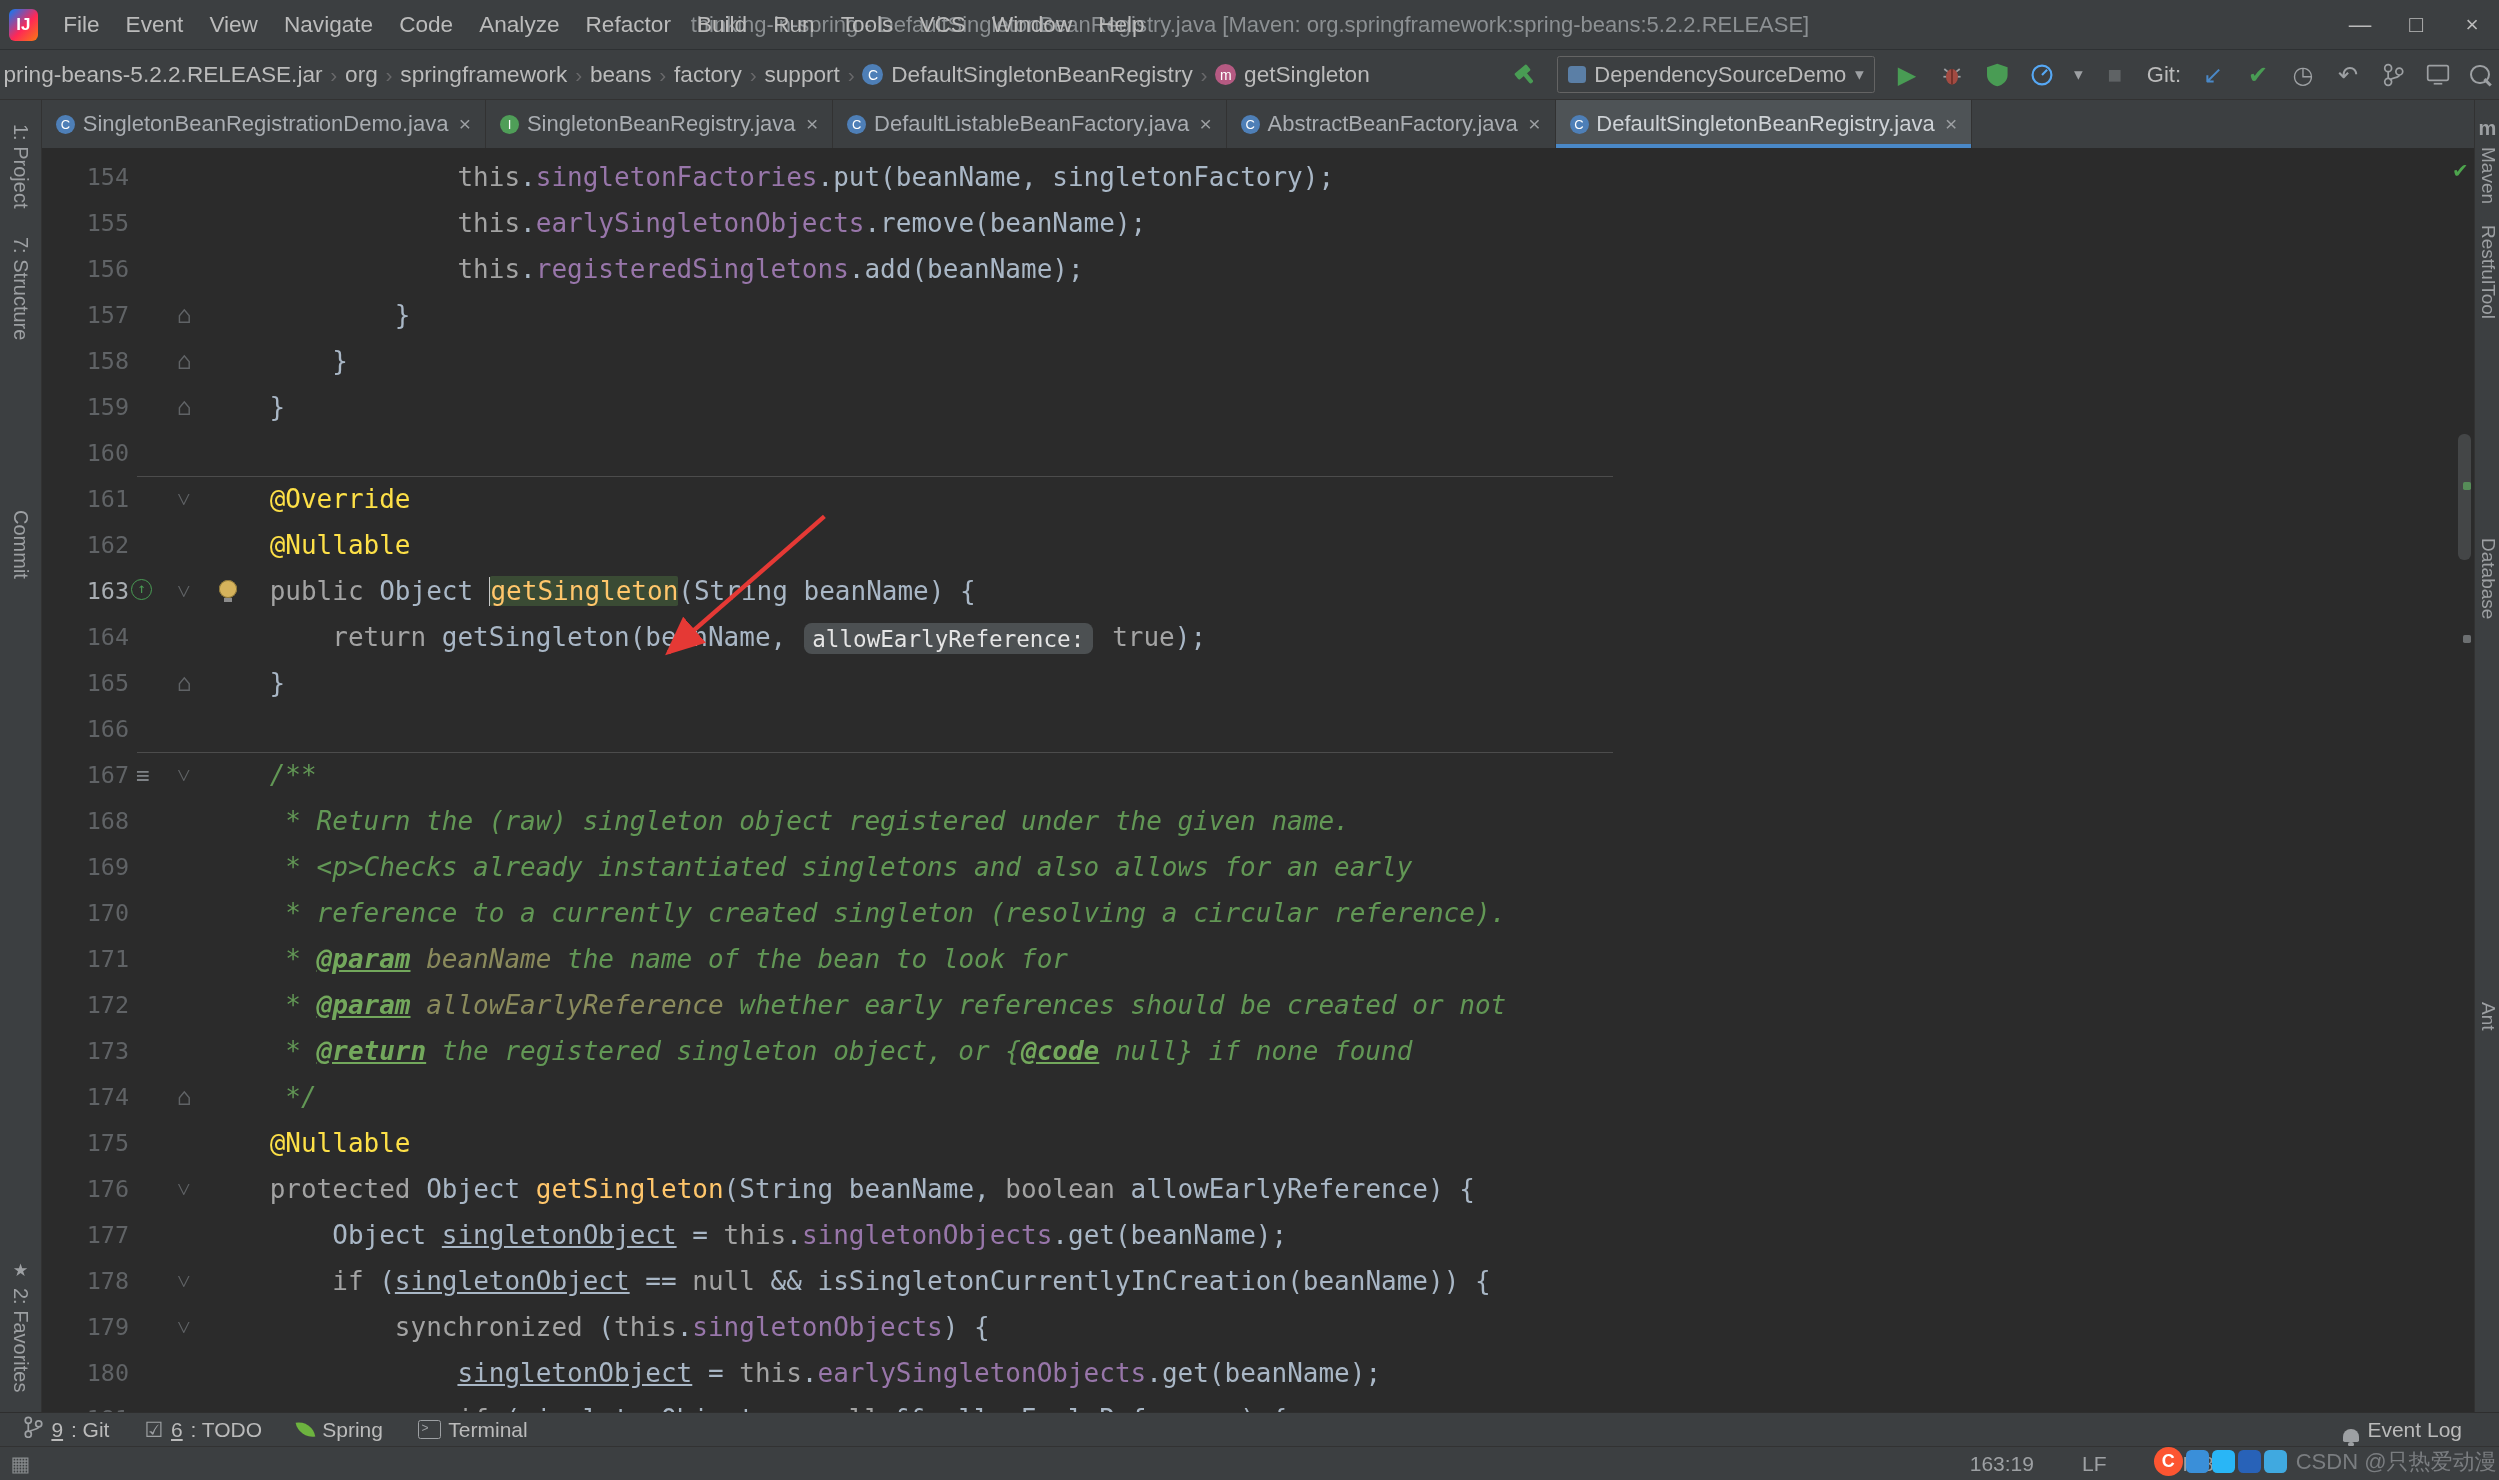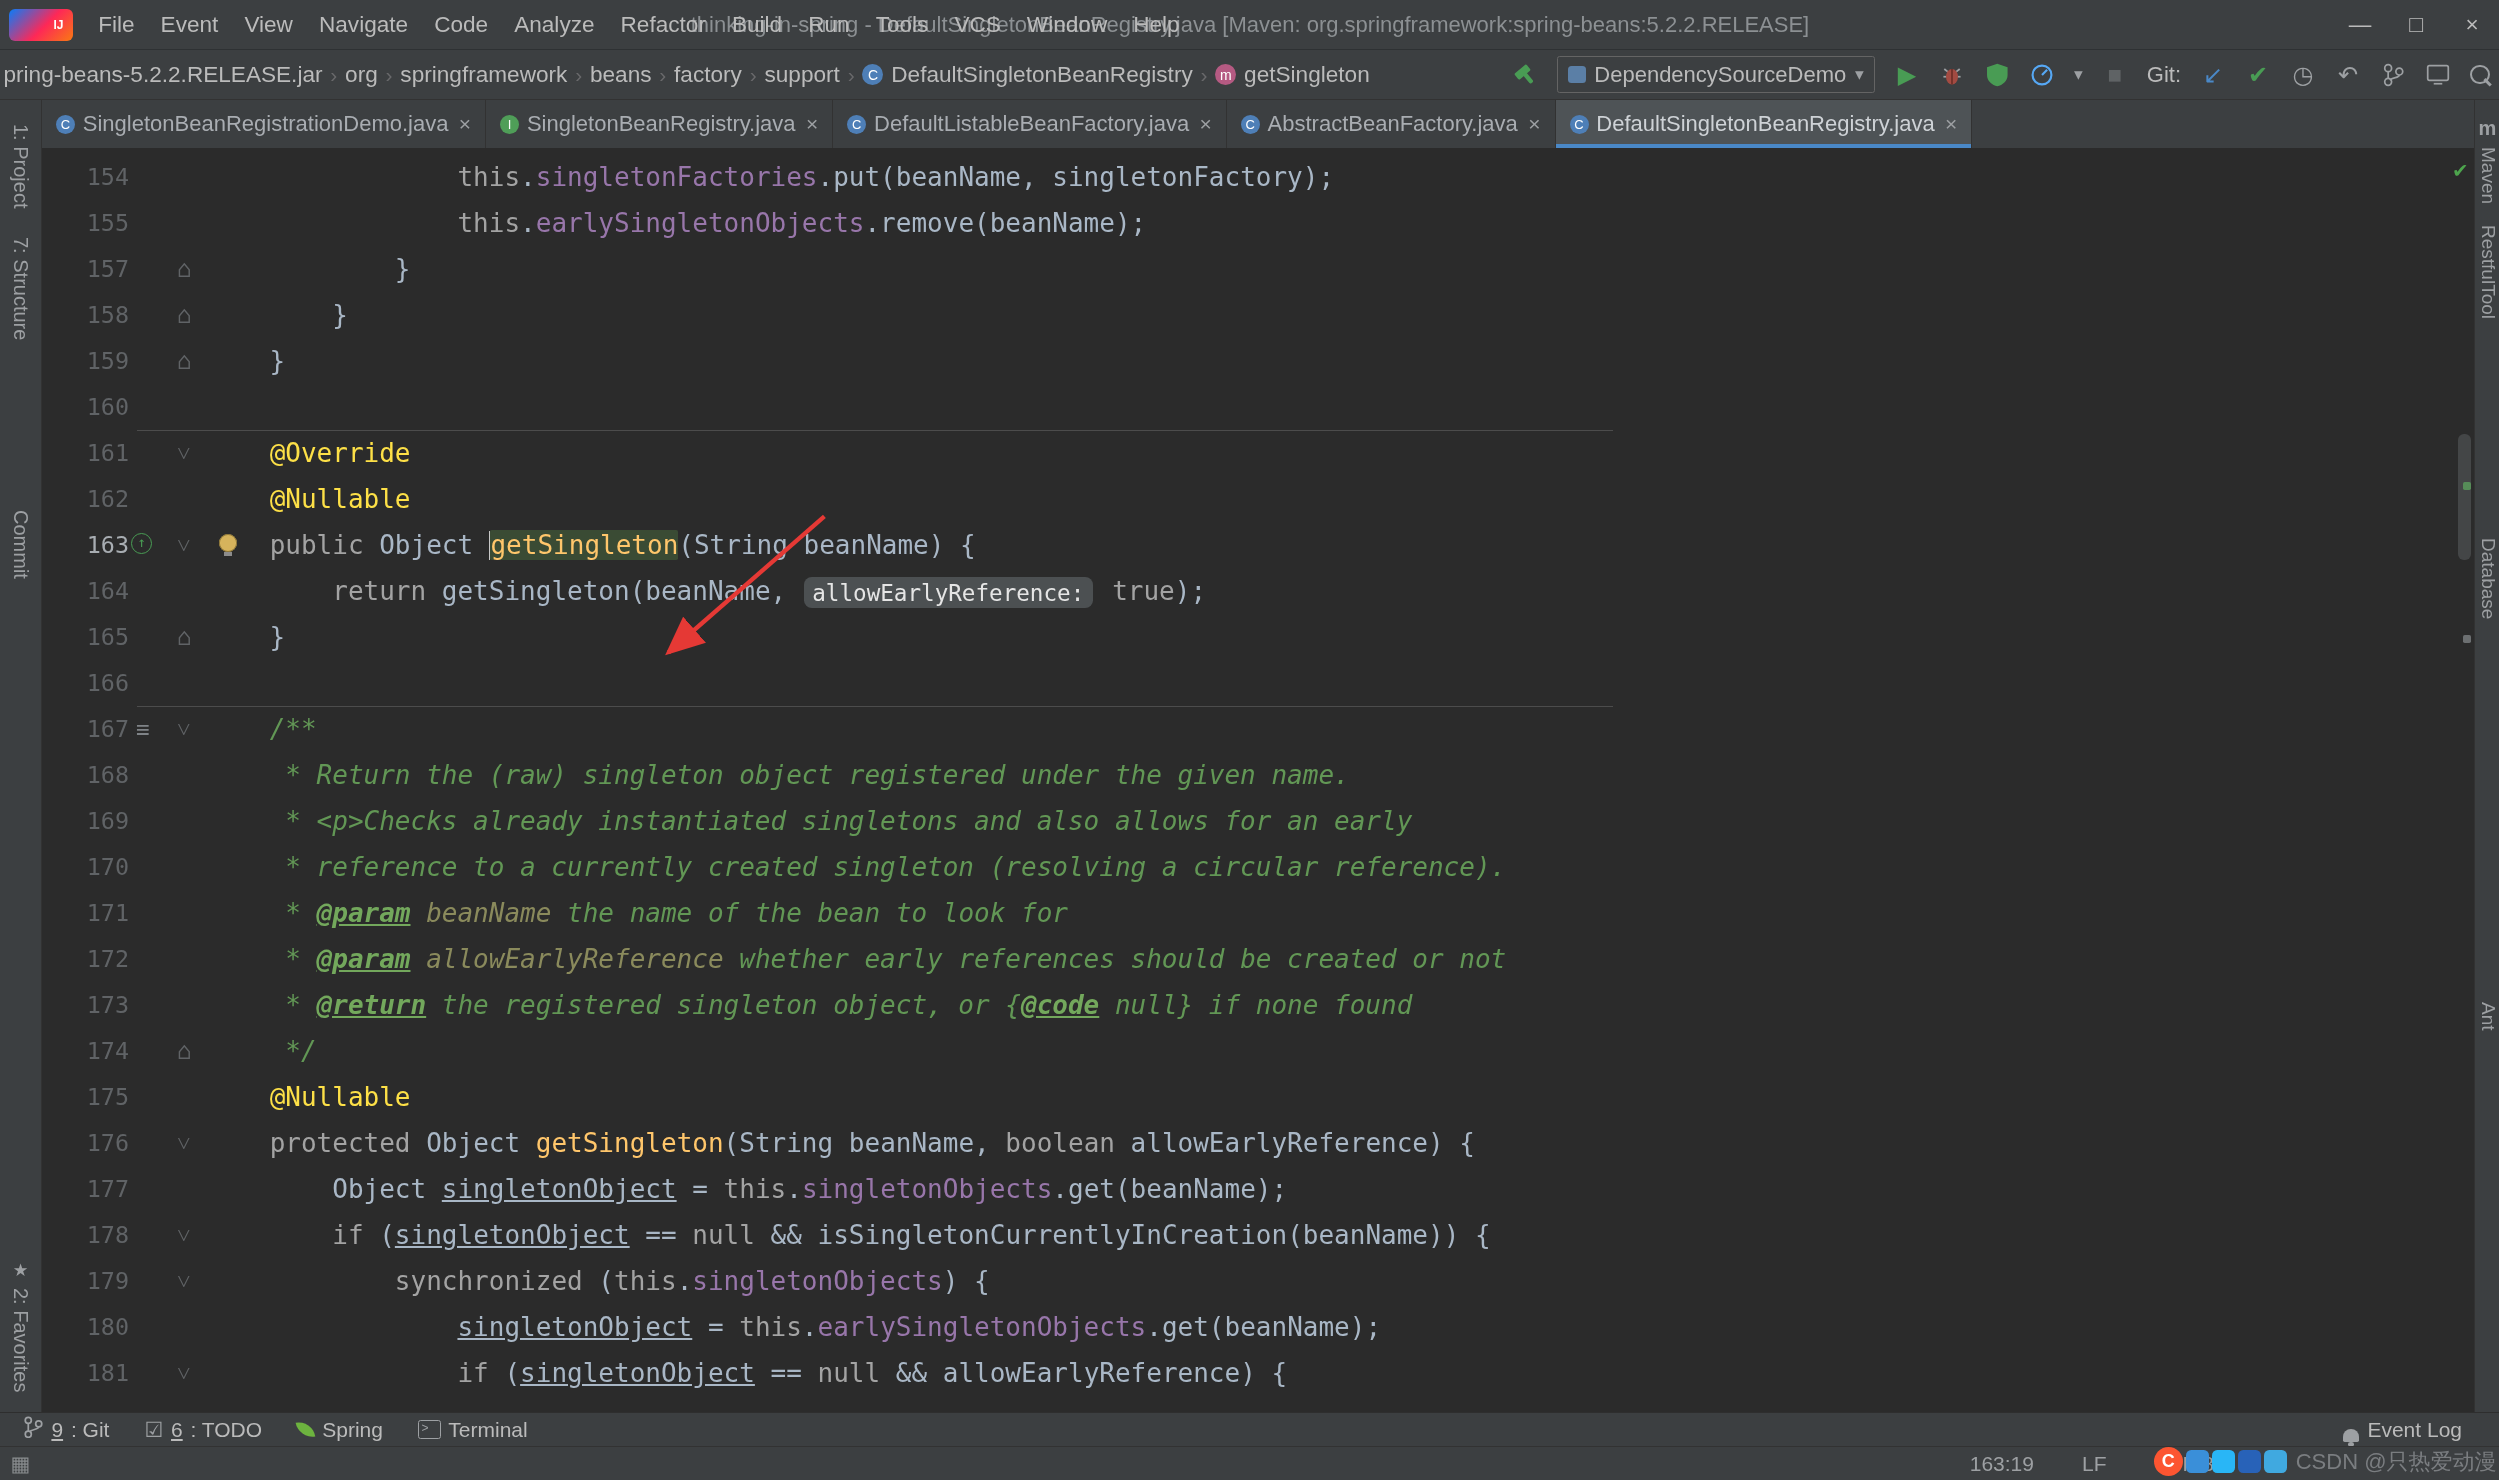--- a/index.html
+++ b/index.html
@@ -4,21 +4,21 @@
 <style>
   html,body{margin:0;padding:0;background:#2B2B2B;}
   #app{width:2500px;height:1481px;position:relative;overflow:hidden;background:#2B2B2B;
        font-family:"Liberation Sans",sans-serif;color:#BBBBBB;}
 
   
   #titlebar{height:50px;background:#3C3F41;display:flex;align-items:center;position:relative;
             border-bottom:0.9px solid #2E3133;box-sizing:border-box;}
   #app-icon{width:29.5px;height:32px;margin:0 12px 0 8.7px;border-radius:6px;flex:none;
             background:linear-gradient(135deg,#087CFA,#FE2857 55%,#F97A12);
-            display:flex;align-items:center;justify-content:center;color:#fff;font-size:12px;font-weight:bold;padding-left:35px;}
+            display:flex;align-items:center;justify-content:center;color:#fff;font-size:17px;font-weight:bold;}
   #menubar{display:flex;align-items:flex-start;z-index:2;}
   .menu-item{padding:0 13px;font-size:22.6px;color:#BBBBBB;cursor:default;}
   #win-title{position:absolute;left:50%;transform:translateX(-50%);color:#8C9093;font-size:22px;white-space:nowrap;}
   #win-controls{position:absolute;right:0;top:0;height:100%;display:flex;z-index:3;}
   .win-btn{width:56px;display:flex;align-items:center;justify-content:center;color:#BBBBBB;font-size:22.6px;}
 
   
   #toolbar{height:50px;background:#3C3F41;display:flex;align-items:center;position:relative;
            border-bottom:0.9px solid #323232;box-sizing:border-box;}
   #breadcrumbs{display:flex;align-items:center;gap:7.8px;padding-left:3.5px;font-size:22.6px;color:#BBBBBB;white-space:nowrap;}
@@ -269,20 +269,21 @@
           <div class="tab active">
             <span class="type-icon class">C</span>
             <span class="tab-label">DefaultSingletonBeanRegistry.java</span>
             <span class="tab-close">×</span>
           </div>
         </div>
       <div id="editor">
         <div id="code-lines">
             <div class="row"><span class="ln">154</span><span class="code"><span>                </span><span class="kw">this</span><span>.</span><span class="fld">singletonFactories</span><span>.put(beanName, singletonFactory);</span></span></div>
             <div class="row"><span class="ln">155</span><span class="code"><span>                </span><span class="kw">this</span><span>.</span><span class="fld">earlySingletonObjects</span><span>.remove(beanName);</span></span></div>
+            <div class="row"><span class="ln">156</span><span class="code"><span>                </span><span class="kw">this</span><span>.</span><span class="fld">registeredSingletons</span><span>.add(beanName);</span></span></div>
             <div class="row"><span class="ln">157</span><span class="fold">⌂</span><span class="code"><span>            }</span></span></div>
             <div class="row"><span class="ln">158</span><span class="fold">⌂</span><span class="code"><span>        }</span></span></div>
             <div class="row"><span class="ln">159</span><span class="fold">⌂</span><span class="code"><span>    }</span></span></div>
             <div class="row"><span class="ln">160</span><span class="code"></span></div>
             <div class="row sep"><span class="ln">161</span><span class="fold">˅</span><span class="code"><span>    </span><span class="ann">@Override</span></span></div>
             <div class="row"><span class="ln">162</span><span class="code"><span>    </span><span class="ann">@Nullable</span></span></div>
             <div class="row"><span class="ln cur">163</span><span class="fold">˅</span><span class="g-ovr">↑</span><span class="g-bulb"></span><span class="code"><span>    </span><span class="kw">public</span><span> Object </span><span class="caret"></span><span class="dec hl">getSingleton</span><span>(String beanName) {</span></span></div>
             <div class="row"><span class="ln">164</span><span class="code"><span>        </span><span class="kw">return</span><span> getSingleton(beanName, </span><span class="chip">allowEarlyReference:</span><span> </span><span class="kw">true</span><span>);</span></span></div>
             <div class="row"><span class="ln">165</span><span class="fold">⌂</span><span class="code"><span>    }</span></span></div>
             <div class="row"><span class="ln">166</span><span class="code"></span></div>

